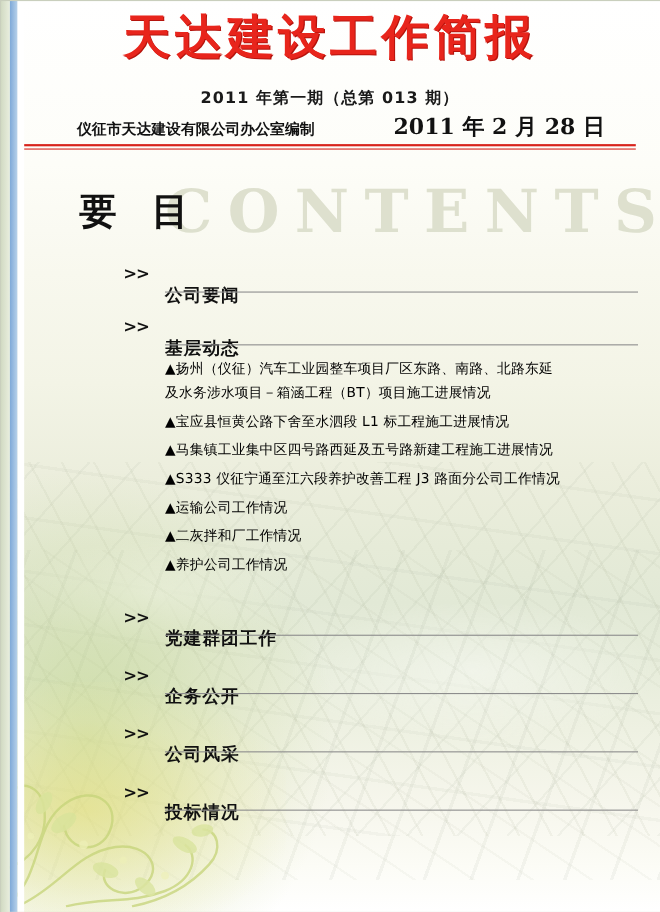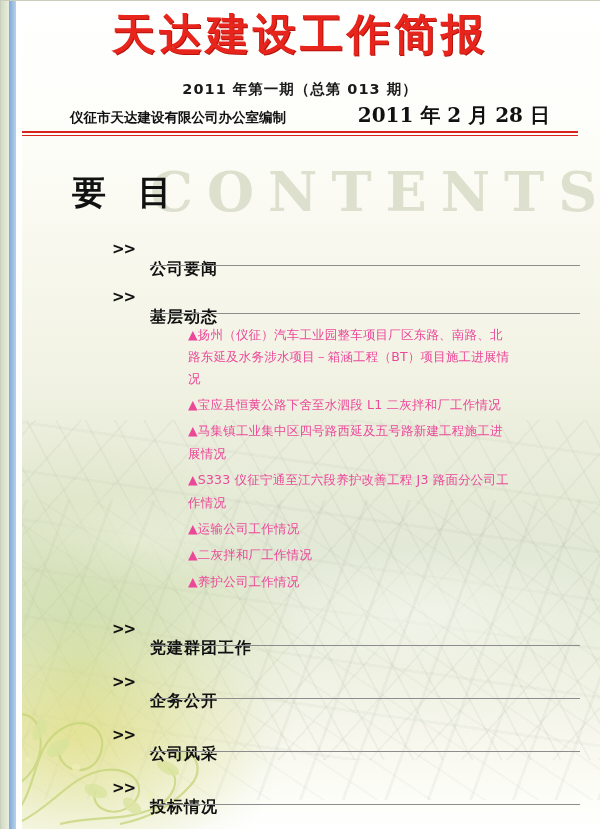--- a/index.html
+++ b/index.html
@@ -227,25 +227,24 @@
     bottom: 0;
     height: 1px;
     background: #8d8d8d;
   }
   .toc-items {
     padding: 10px 0 8px 38px;
   }
   .toc-item {
     font-family: "DejaVu Sans", "Liberation Sans", sans-serif;
     font-size: 12.5px;
-    color: #ec4899;
+    color: #000000;
     line-height: 1.85;
     margin-bottom: 3px;
     letter-spacing: 0.2px;
-    margin-left: 38px;
   }
   .toc-item.two-line {
     line-height: 1.75;
   }
 </style>
 </head>
 <body>
 
 <div class="page">
 
@@ -313,21 +312,21 @@
     </div>
 
     <div class="toc-section" style="margin-top:14px;">
       <div class="toc-head">
         <span class="chev">&gt;&gt;</span>
         <span class="toc-head-label">基层动态</span>
         <span class="toc-rule"></span>
       </div>
       <div class="toc-items">
         <div class="toc-item two-line">▲扬州（仪征）汽车工业园整车项目厂区东路、南路、北路东延及水务涉水项目－箱涵工程（BT）项目施工进展情况</div>
-        <div class="toc-item">▲宝应县恒黄公路下舍至水泗段 L1 二灰拌和厂工作情况</div>
+        <div class="toc-item">▲宝应县恒黄公路下舍至水泗段 L1 标工程施工进展情况</div>
         <div class="toc-item">▲马集镇工业集中区四号路西延及五号路新建工程施工进展情况</div>
         <div class="toc-item">▲S333 仪征宁通至江六段养护改善工程 J3 路面分公司工作情况</div>
         <div class="toc-item">▲运输公司工作情况</div>
         <div class="toc-item">▲二灰拌和厂工作情况</div>
         <div class="toc-item">▲养护公司工作情况</div>
       </div>
     </div>
 
     <div class="toc-section" style="margin-top:8px;">
       <div class="toc-head">

